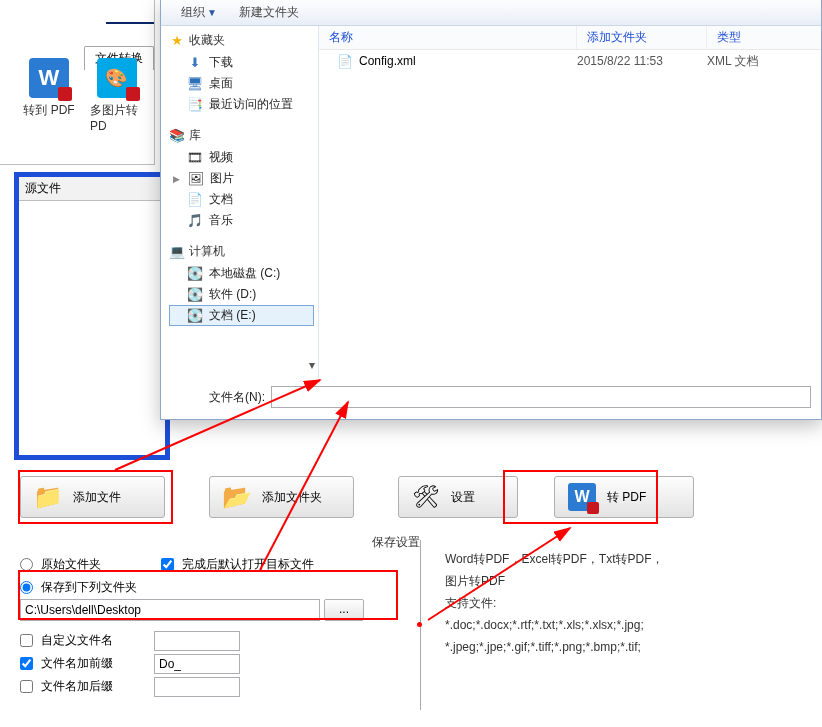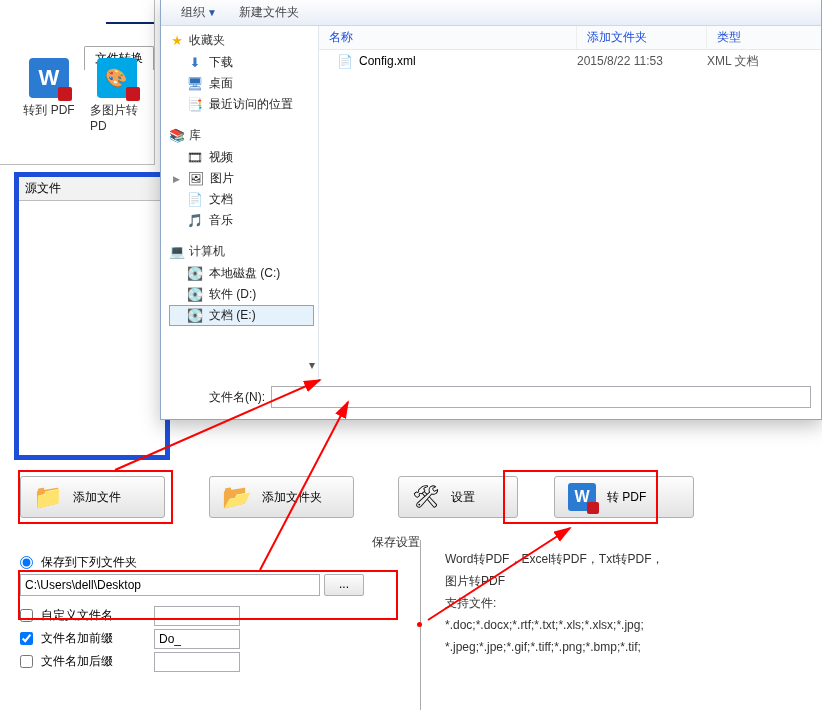--- a/index.html
+++ b/index.html
@@ -201,20 +201,30 @@
     <div class="bi">
         <span style="display:inline-block;width:28px;height:28px;background:#2a7bd1;border-radius:3px;color:#fff;font-weight:bold;font-size:16px;text-align:center;line-height:28px;">W</span>
         <span style="position:absolute;bottom:-2px;right:-2px;width:12px;height:12px;background:#c7161d;border-radius:2px;"></span>
       </div>
     <span>转 PDF</span>
   </div>
 </div>
 
 <div class="settings">
   <div class="hdr2">保存设置</div>
+  <div style="display:flex; gap:60px;">
+    <label class="ck">
+        <input type="radio" name="sv" style="">
+        <span>原始文件夹</span>
+      </label>
+    <label class="ck">
+        <input type="checkbox" checked="" style="">
+        <span>完成后默认打开目标文件</span>
+      </label>
+  </div>
   <label class="ck">
       <input type="radio" name="sv" checked="" style="">
       <span>保存到下列文件夹</span>
     </label>
   <div style="display:flex;align-items:center;margin:2px 0 8px;">
     <input class="pathin" value="C:\Users\dell\Desktop" style="">
     <div class="browsebtn">...</div>
   </div>
   <div style="display:flex;align-items:center;">
     <label class="ck" style="width:120px">

